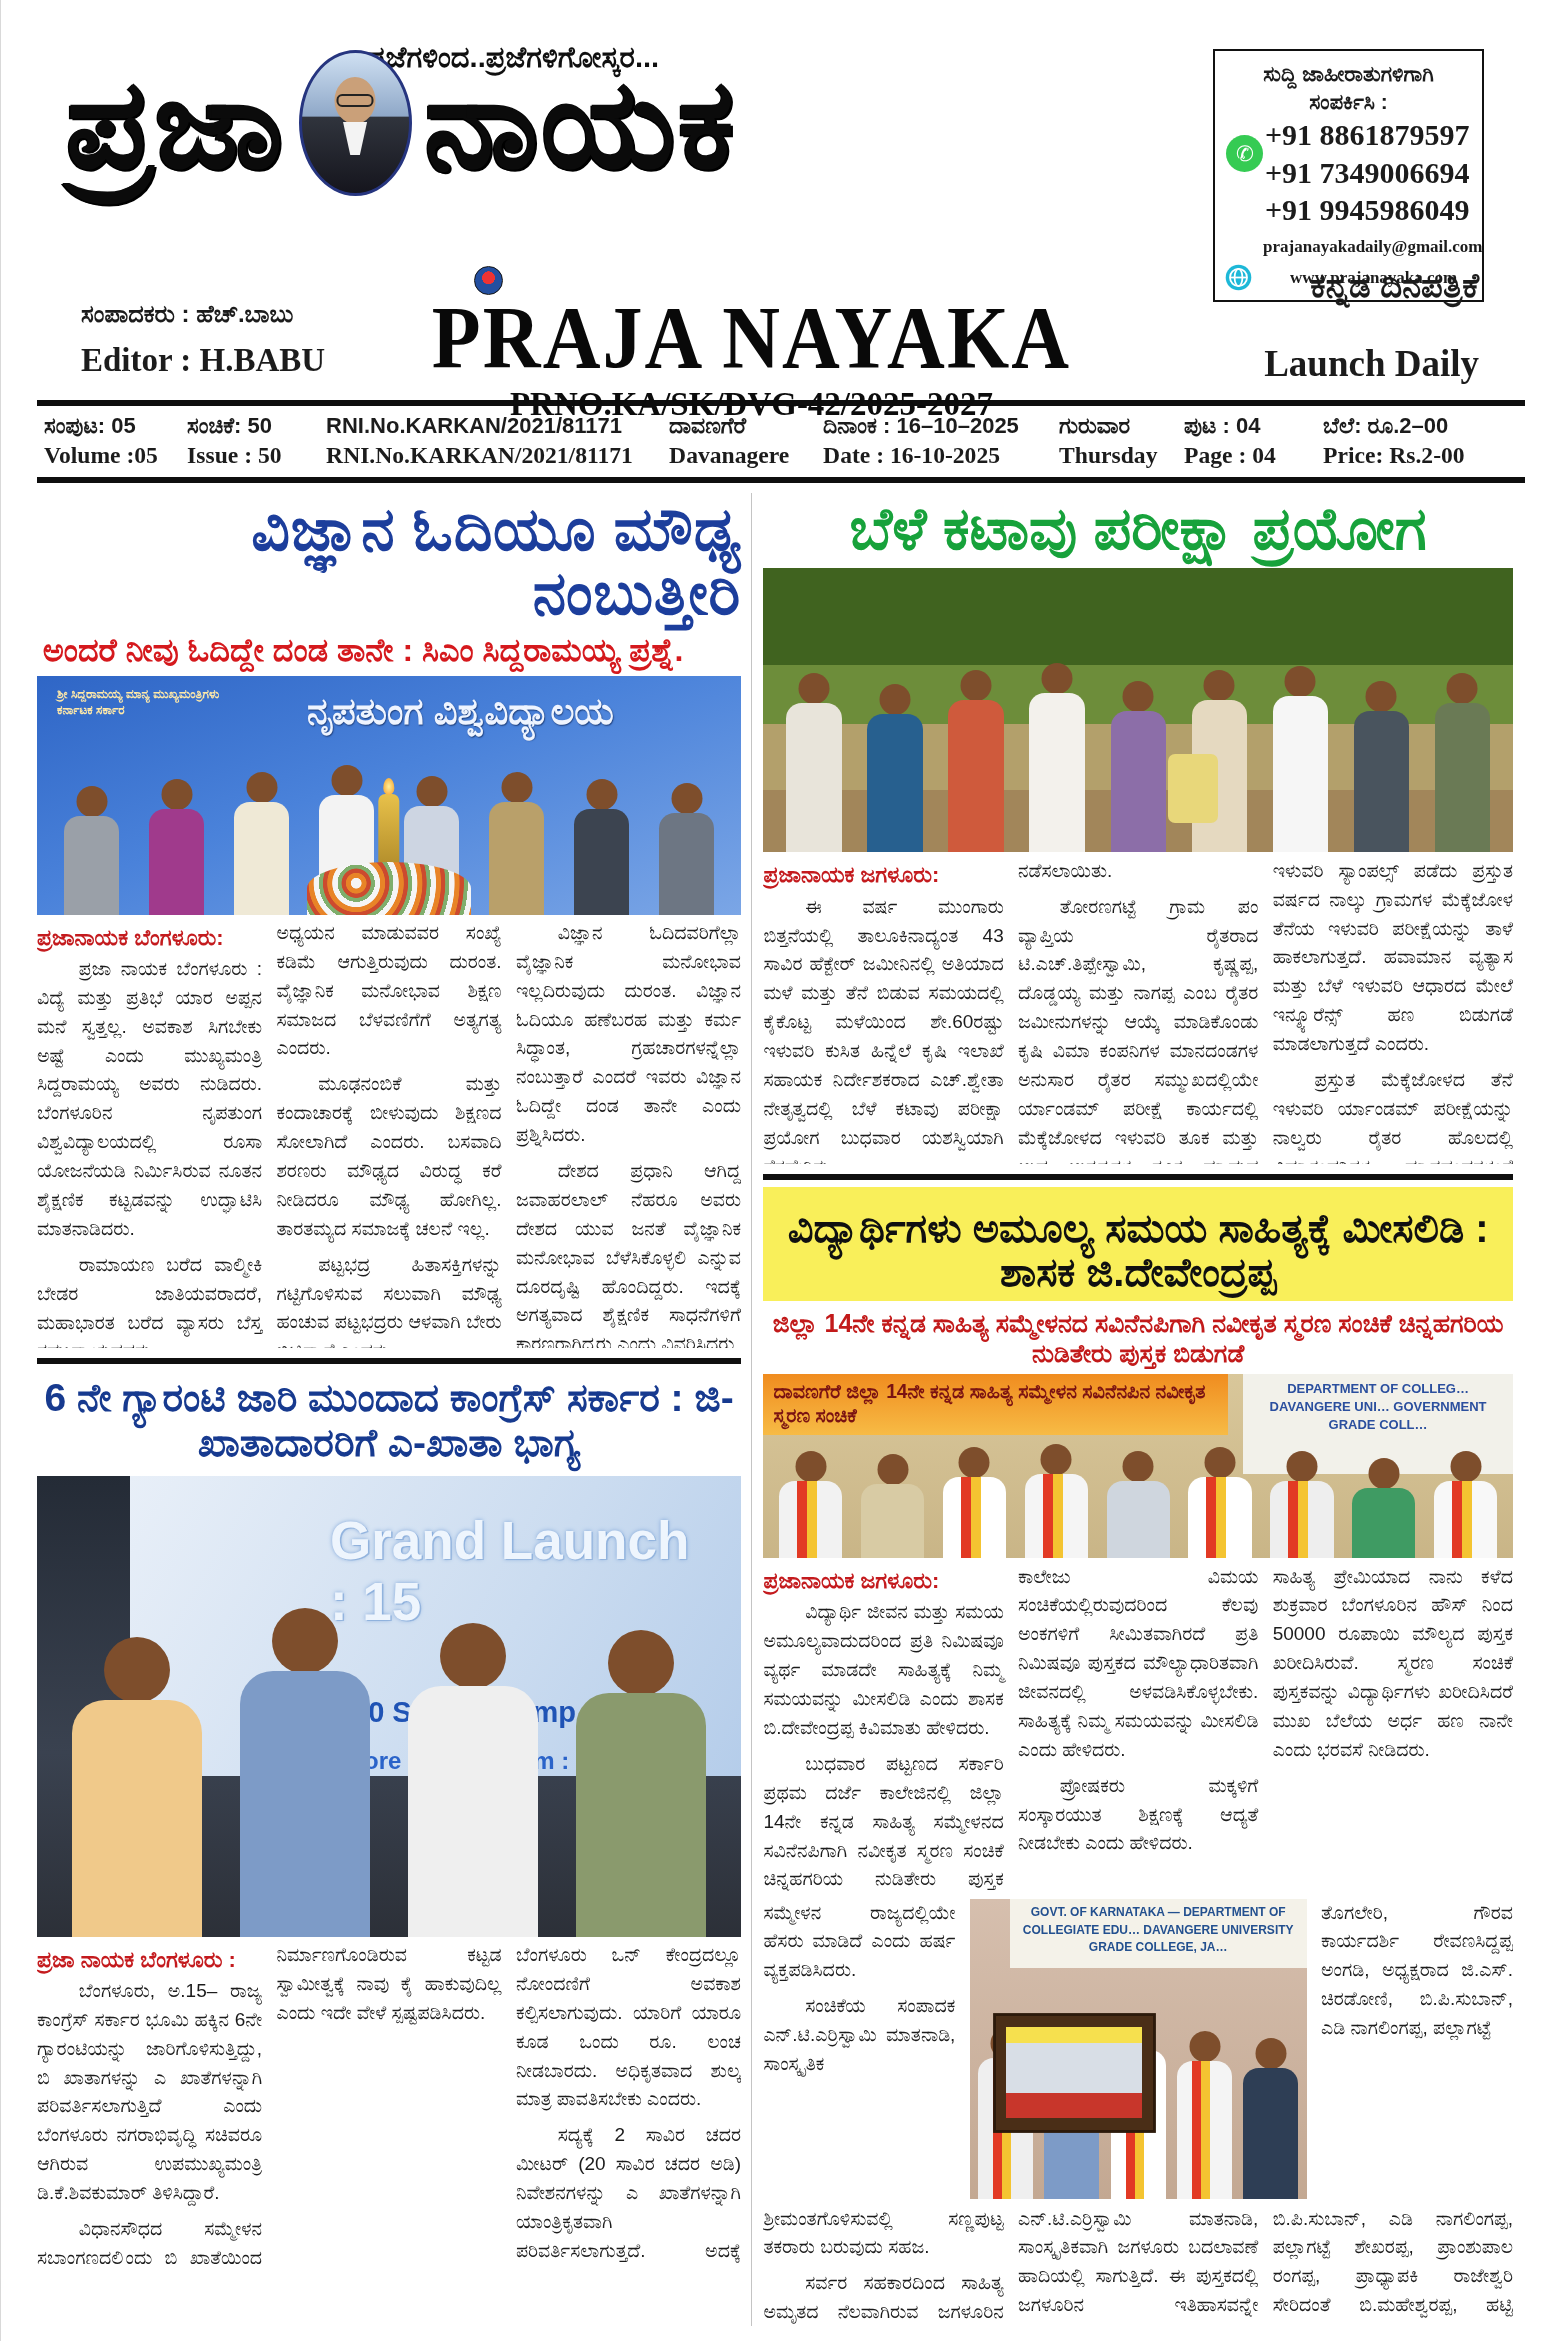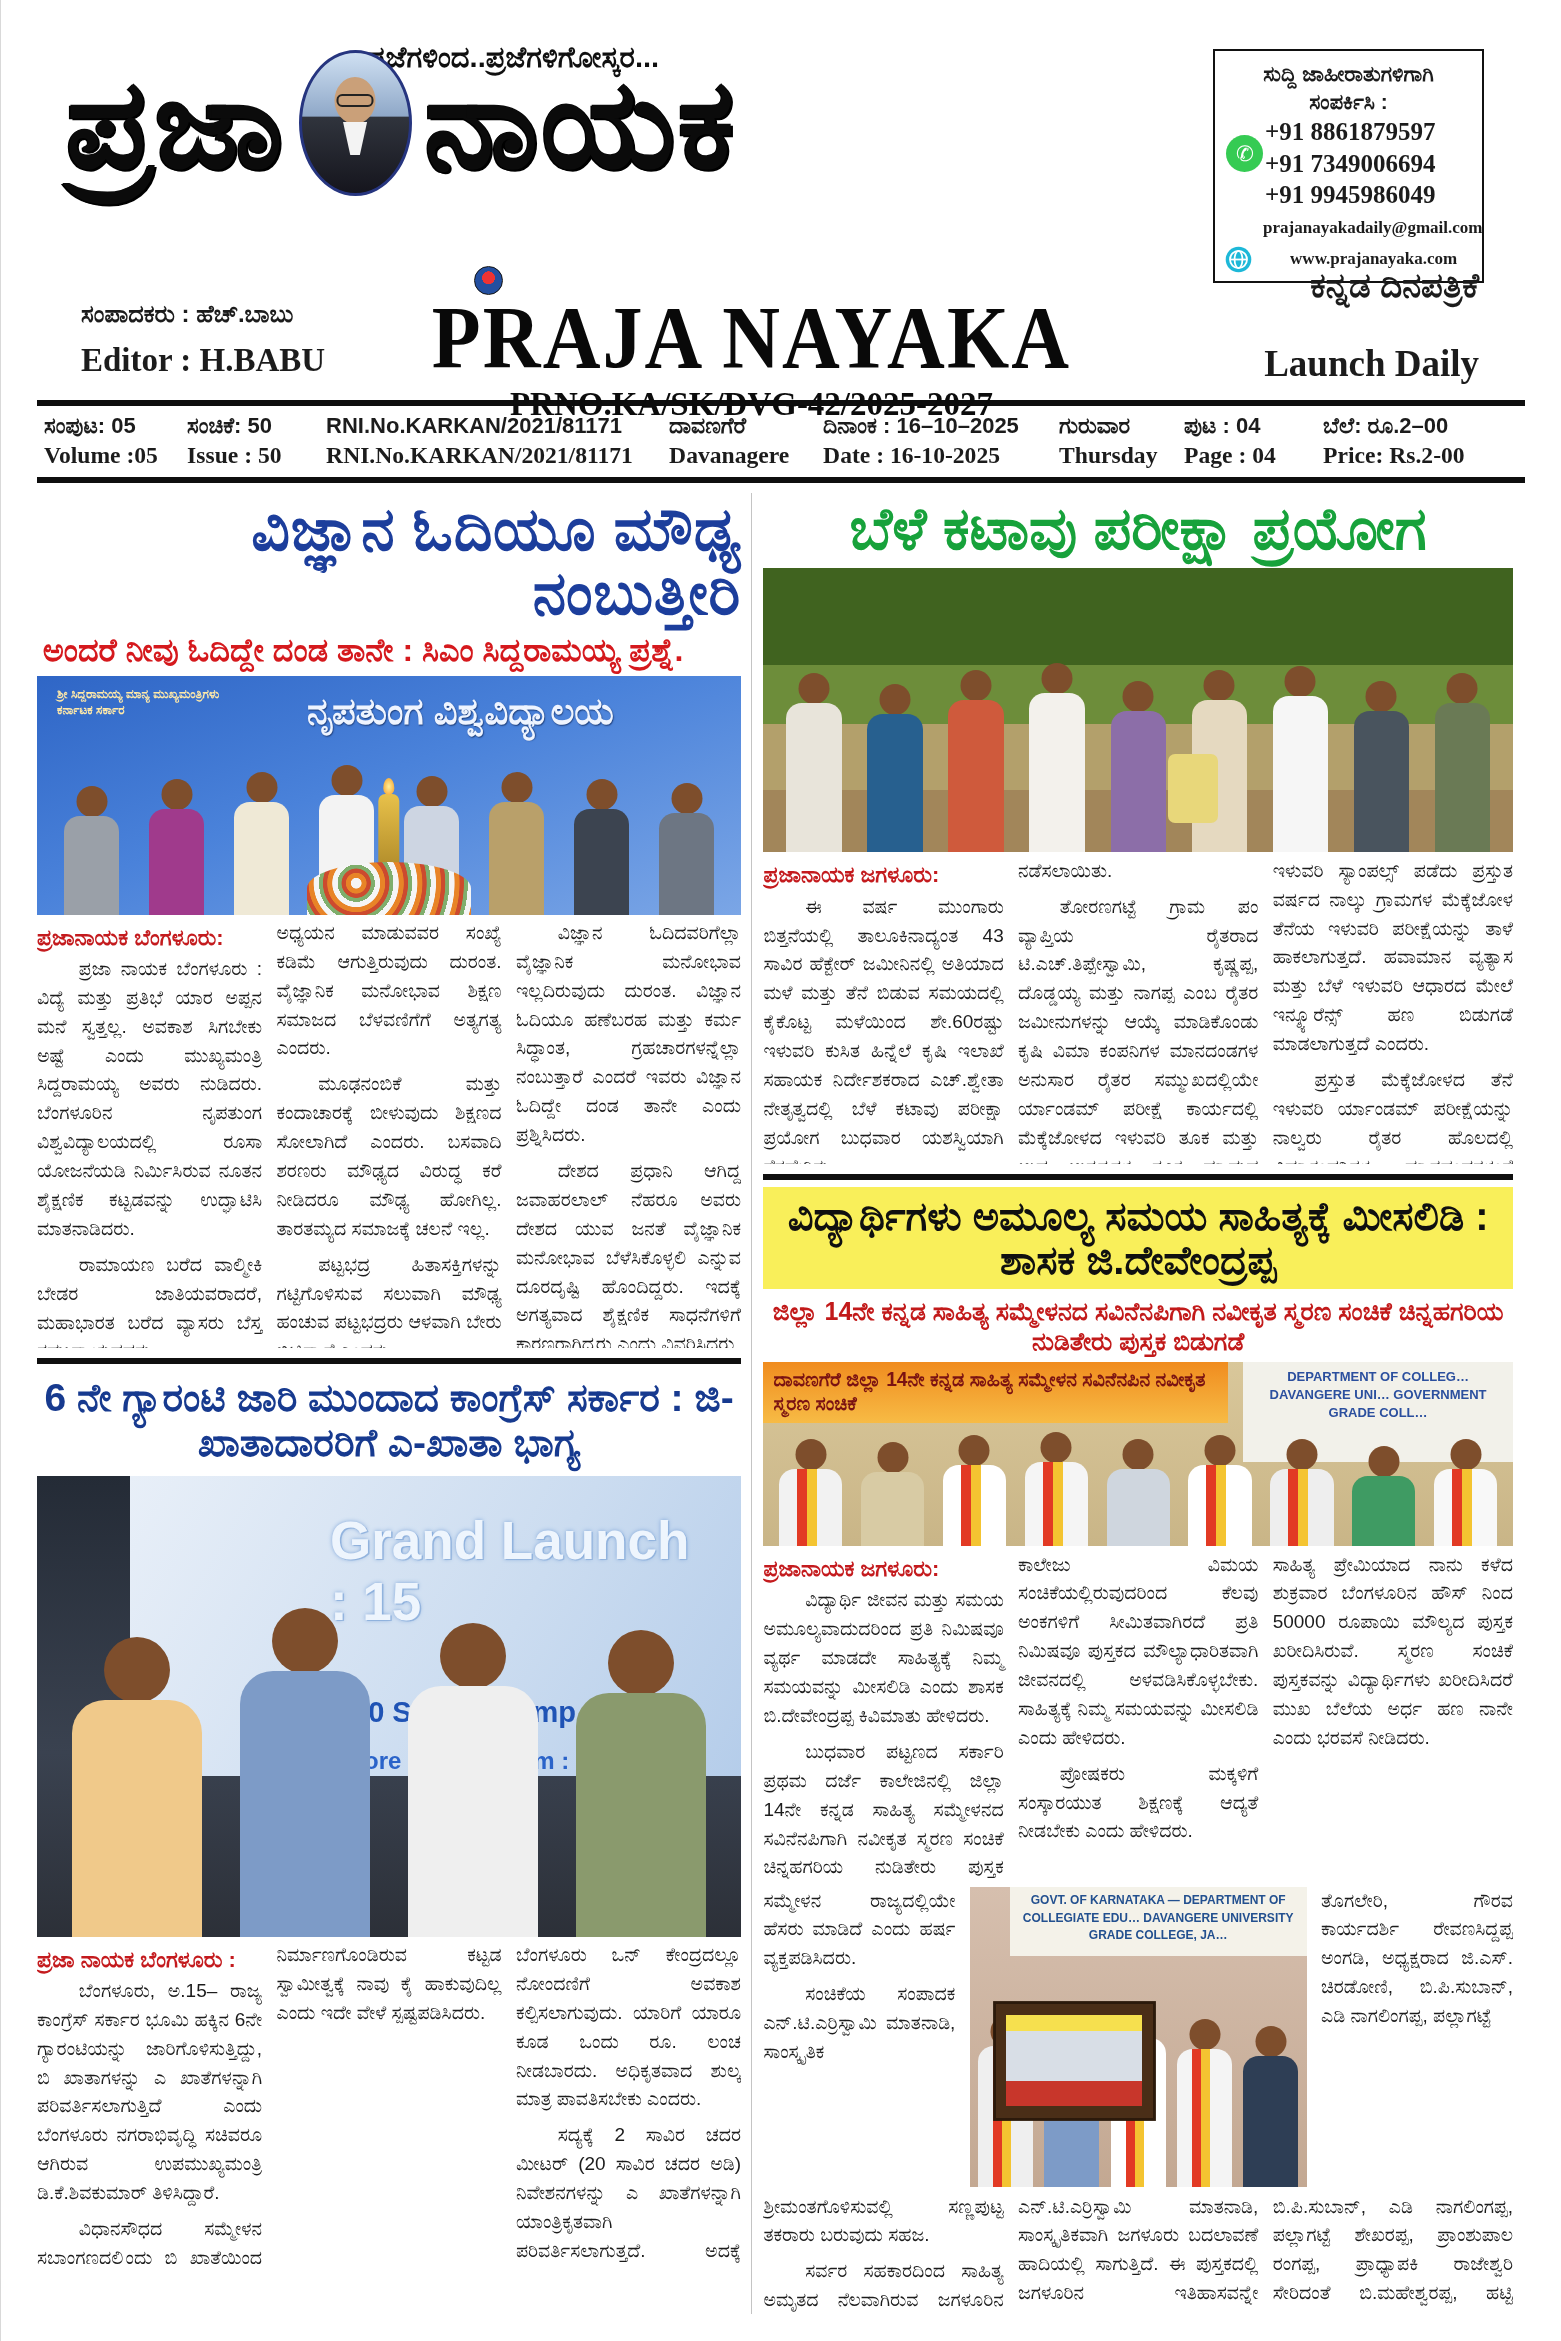--- a/index.html
+++ b/index.html
@@ -25,21 +25,21 @@
             font-family:"Liberation Serif", serif;font-size:80px;font-weight:bold;letter-spacing:2.1px;
             transform:scaleY(1.12);transform-origin:top;color:#090909;}
   .prno{position:absolute;left:300px;top:386px;width:829px;text-align:center;
         font-family:"Liberation Serif", serif;font-size:33px;font-weight:bold;color:#0c0c0c;}
   .editor-kn{position:absolute;left:44px;top:300px;font-size:24px;font-weight:bold;}
   .editor-en{position:absolute;left:44px;top:342px;font-family:"Liberation Serif", serif;font-size:33px;font-weight:bold;}
   .contact-box{position:absolute;right:41px;top:49px;width:271px;border:2.9px solid #111;background:#fff;
                padding:8.6px 10px;box-sizing:border-box;}
   .contact-h{font-size:21px;font-weight:bold;text-align:center;line-height:1.35;}
   .phones{margin-left:40px;}
-  .phone{font-family:"Liberation Serif", serif;font-size:25px;font-weight:bold;line-height:1.25;}
+  .phone{font-family:"Liberation Serif", serif;font-size:30px;font-weight:bold;line-height:1.25;}
   .wa-icon{position:absolute;left:11.4px;top:84px;width:37px;height:37px;border-radius:50%;
            background:radial-gradient(circle,#35cb53 0 70%,#1da83a 71% 100%);color:#fff;font-size:21.4px;
            display:flex;align-items:center;justify-content:center;}
   .mail-row,.web-row{display:flex;align-items:center;gap:7.1px;margin-top:7.1px;}
   .contact-small{font-family:"Liberation Serif", serif;font-size:17px;font-weight:bold;padding-left:31px;}
   .daily-kn{position:absolute;right:46px;top:266px;font-size:34px;font-weight:900;}
   .daily-en{position:absolute;right:46px;top:342px;font-family:"Liberation Serif", serif;font-size:37px;font-weight:bold;}
 
   
   .infobar{border-top:6.4px solid #0e0e0e;border-bottom:6.4px solid #0e0e0e;padding:5.7px 0 7.1px 0;}
@@ -51,21 +51,21 @@
 
   
   .content{display:grid;grid-template-columns:704px 762px;column-gap:10px;padding-top:10px;}
   .right-group{border-left:1.4px solid #c4c4c4;padding-left:11.4px;}
 
   .headline-blue{color:#1c3e9c;font-size:60px;font-weight:900;text-align:right;line-height:1.08;margin:4.3px 0 2.9px 0;letter-spacing:0.7px;}
   .headline-green{color:#17a23b;font-size:59px;font-weight:900;text-align:center;line-height:1.08;margin:4.3px 0 7.1px 0;}
   .subhead-red{color:#d5191d;font-size:32px;font-weight:bold;text-align:left;margin:4.3px 0 7.1px 5.7px;}
   .headline-blue-sm{color:#173a8f;font-size:39px;font-weight:700;text-align:center;margin:11.4px 0 10px 0;}
   .banner-yellow{background:#f9ef5a;padding:7.1px 10px;margin-top:7.1px;}
-  .banner-yellow .t{font-size:40px;font-weight:900;color:#101010;text-align:center;line-height:1.1;}
+  .banner-yellow .t{font-size:40px;font-weight:900;color:#101010;text-align:center;line-height:1.1;margin-top:12px;}
   .subhead-red2{color:#c21a1a;font-size:25px;font-weight:bold;text-align:center;margin:7.1px 0 5.7px 0;}
 
   .thick-rule{height:6.4px;background:#101010;margin:10px 0 1.4px 0;}
 
   .cols{display:flex;gap:14.3px;overflow:hidden;}
   .col{flex:1;min-width:0;}
   .col p{font-size:19px;line-height:1.52;text-align:justify;margin:0 0 7.1px 0;text-indent:2.2em;}
   .col p.noind{text-indent:0;}
   .dateline{display:block;color:#c41b1e;font-size:22px;font-weight:bold;margin:5.7px 0 4.3px 0;}
 

